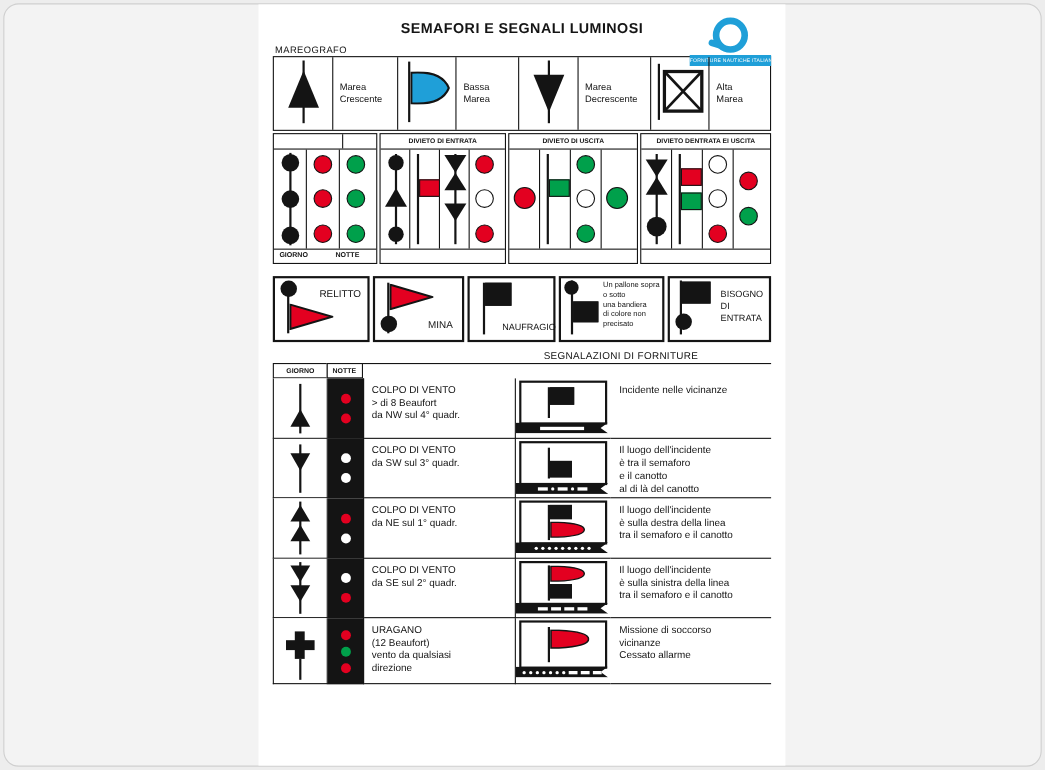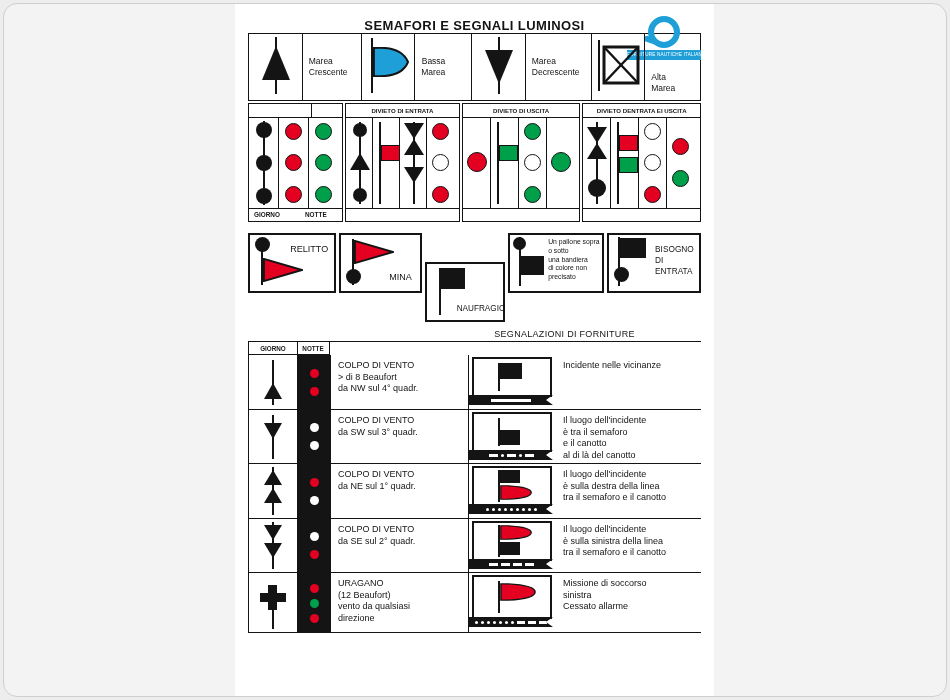--- a/index.html
+++ b/index.html
@@ -62,50 +62,51 @@
 <div class="sheet">
   <div class="content">
     <div class="title">SEMAFORI E SEGNALI LUMINOSI</div>
     <div class="logo">
       <div class="logo-ring">
         <div class="logo-tail"></div>
       </div>
       <div class="logo-bar">FORNITURE NAUTICHE ITALIANE</div>
     </div>
 
+    <div class="sec-label">MAREOGRAFO</div>
     <div class="mtable" id="mtable">
         <div class="mcell" style="width: 54px;">
           <div class="mast" style="position: absolute; left: 26px; top: 3px; width: 2px; height: 57px;"></div>
           <div class="tri" style="position: absolute; left: 13px; top: 12px; width: 0px; height: 0px; border-left: 14px solid transparent; border-right: 14px solid transparent; border-bottom: 34px solid rgb(20, 20, 20);"></div>
         </div>
         <div class="mcell mtext" style="width: 59px;">Marea
 Crescente</div>
         <div class="mcell" style="width: 54px;">
           <div class="mast" style="position: absolute; left: 9px; top: 4px; width: 2px; height: 55px;"></div>
           <div class="svgwrap" style="position: absolute; left: 11px; top: 13px; width: 36px; height: 30px;"><svg width="36" height="30" viewBox="0 0 38 30" preserveAspectRatio="none">
               <path d="M1 1 Q30 -1 37 15 Q30 31 1 29 Z" fill="#1f9fd8" stroke="#141414" stroke-width="2"></path>
             </svg></div>
         </div>
-        <div class="mcell mtext" style="width: 57px; text-align: right;">Bassa
+        <div class="mcell mtext" style="width: 57px;">Bassa
 Marea</div>
         <div class="mcell" style="width: 54px;">
           <div class="mast" style="position: absolute; left: 26px; top: 3px; width: 2px; height: 57px;"></div>
           <div class="tri" style="position: absolute; left: 13px; top: 16px; width: 0px; height: 0px; border-left: 14px solid transparent; border-right: 14px solid transparent; border-top: 34px solid rgb(20, 20, 20);"></div>
         </div>
         <div class="mcell mtext" style="width: 67px;">Marea
 Decrescente</div>
         <div class="mcell" style="width: 53px;">
           <div class="mast" style="position: absolute; left: 6px; top: 6px; width: 2px; height: 51px;"></div>
           <div class="svgwrap" style="position: absolute; left: 10px; top: 11px; width: 38px; height: 40px;"><svg width="38" height="40" viewBox="0 0 38 40">
               <rect x="2" y="2" width="34" height="36" fill="none" stroke="#141414" stroke-width="3"></rect>
               <line x1="2" y1="2" x2="36" y2="38" stroke="#141414" stroke-width="2.4"></line>
               <line x1="36" y1="2" x2="2" y2="38" stroke="#141414" stroke-width="2.4"></line>
             </svg></div>
         </div>
-        <div class="mcell mtext" style="width: 55px; margin-top: 16px;">Alta
+        <div class="mcell mtext" style="width: 55px;">Alta
 Marea</div>
       </div>
 
     <div class="egroups" id="egroups">
         <div class="egroup" style="width: 95px;">
           <div class="ehead">
             <div class="ehead-cell ehead-split"></div>
             <div class="ehead-cell"></div>
           </div>
           <div class="ebody">
@@ -227,21 +228,21 @@
         <div class="scell" style="width: 82px; text-decoration: underline;">
           <div class="figwrap" style="width: 52px;">
             <div class="mast" style="position: absolute; left: 11px; top: 4px; width: 2px; height: 46px;"></div>
             <div class="svgwrap" style="position: absolute; left: 13px; top: 5px; width: 40px; height: 24px;"><svg width="40" height="24" viewBox="0 0 42 26" preserveAspectRatio="none">
                 <polygon points="1,1 41,13 1,25" fill="#e30020" stroke="#141414" stroke-width="2"></polygon>
               </svg></div>
             <div class="ball" style="position: absolute; left: 5px; top: 34px; width: 15px; height: 15px;"></div>
           </div>
           <div class="slabel pre" style="right: 8px; bottom: 9px;">MINA</div>
         </div>
-        <div class="scell" style="width: 80px; margin-top: 29px;">
+        <div class="scell" style="width: 80px;">
           <div class="figwrap" style="width: 30px;">
             <div class="mast" style="position: absolute; left: 12px; top: 4px; width: 2px; height: 47px;"></div>
             <div class="sq" style="position: absolute; left: 14px; top: 4px; width: 24px; height: 21px; background: rgb(20, 20, 20);"></div>
           </div>
           <div class="slabel pre" style="left: 30px; bottom: 7px; font-size: 8.2px;">NAUFRAGIO</div>
         </div>
         <div class="scell" style="width: 96px;">
           <div class="figwrap" style="width: 38px;">
             <div class="mast" style="position: absolute; left: 9px; top: 2px; width: 2px; height: 49px;"></div>
             <div class="ball" style="position: absolute; left: 3px; top: 2px; width: 13px; height: 13px;"></div>
@@ -421,19 +422,19 @@
                 <span class="bo"></span>
                 <span class="bo"></span>
                 <span class="bo"></span>
                 <span class="bo"></span>
                 <span class="bd" style="width: 8px;"></span>
                 <span class="bd" style="width: 8px;"></span>
                 <span class="bd" style="width: 8px;"></span>
               </div>
             </div>
             <div class="icell-rdesc" style="height: 60px; border-bottom: 1.5px solid rgb(20, 20, 20);">Missione di soccorso
-sinistra
+vicinanze
 Cessato allarme</div>
           </div>
         </div>
     </div>
   </div>
 </div>
 
 </body></html>

